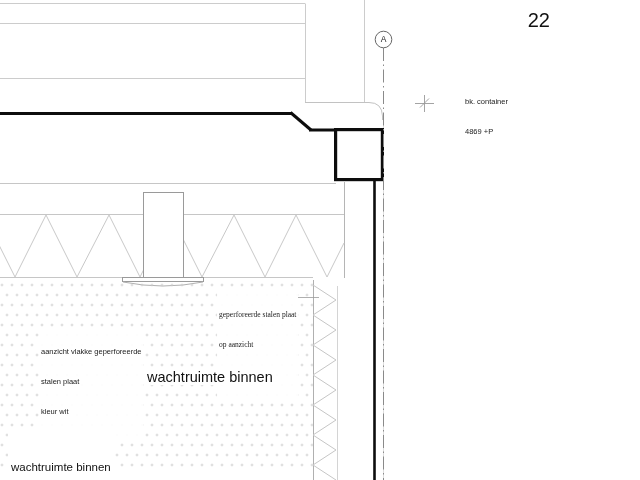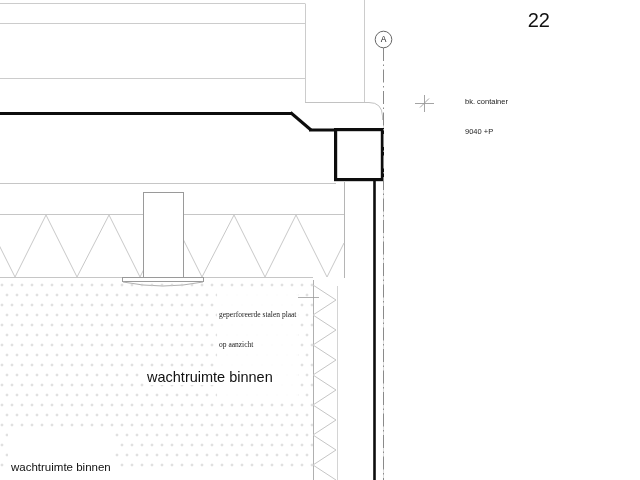--- a/index.html
+++ b/index.html
@@ -91,29 +91,34 @@
       <circle cx="383.5" cy="39.5" r="8.3" fill="#ffffff" stroke="#666666" stroke-width="1"></circle>
     </g>
   </svg>
 
   <div class="label sheet-number">22</div>
 
   <div class="label marker-letter">A</div>
 
   <div class="label note bk-note">
     <div>bk. container</div>
-    <div>9040 +P</div>
+    <div>4869 +P</div>
   </div>
 
   <div class="label note plate-note">
     <div>geperforeerde stalen plaat</div>
     <div>op aanzicht</div>
     <div>kleur wit</div>
   </div>
 
+  <div class="label note view-note">
+    <div>aanzicht vlakke geperforeerde</div>
+    <div>stalen plaat</div>
+    <div>kleur wit</div>
+  </div>
 
   <div class="label room-label">wachtruimte binnen</div>
 
   <div class="label drawing-title">
     <div>wachtruimte binnen</div>
     
   </div>
 
 </div>
 

